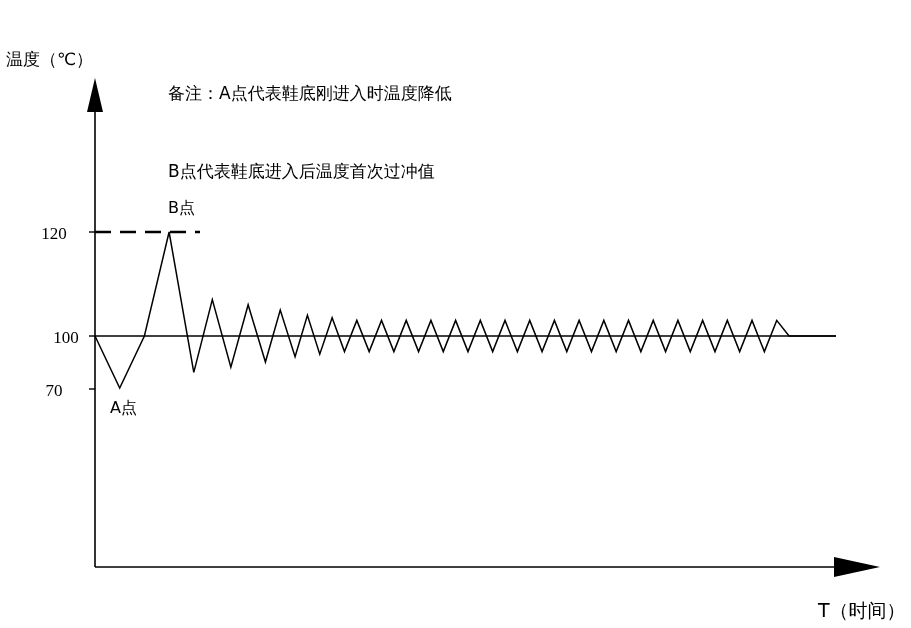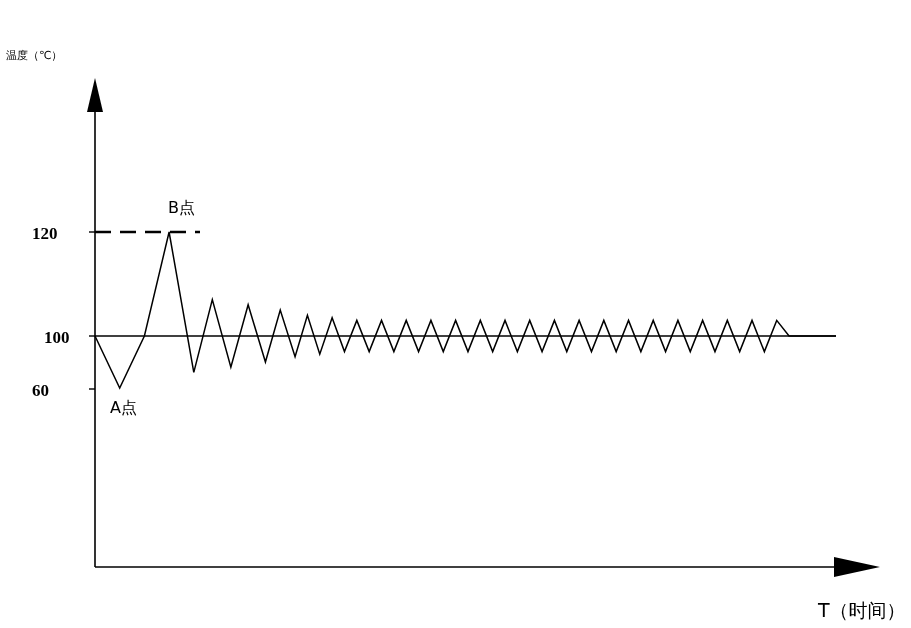--- a/index.html
+++ b/index.html
@@ -37,37 +37,36 @@
     font-size: 17px;
     line-height: 26px;
     white-space: pre;
     font-family: "DejaVu Sans", sans-serif;
   }
   .note div { white-space: pre; }
   .axis-label-y {
     position: absolute;
     left: 6px;
     top: 48px;
-    font-size: 11px;
+    font-size: 17px;
     font-family: "DejaVu Sans", sans-serif;
   }
   .axis-label-x {
     position: absolute;
     left: 818px;
     top: 598px;
     font-size: 19px;
     font-family: "DejaVu Sans", sans-serif;
   }
   .tick-label {
     position: absolute;
     font-size: 17px;
     font-family: "Liberation Serif", serif;
-    text-align: left;
+    text-align: center;
     width: 44px;
-    font-weight: bold;
   }
   .tick-120 { left: 32px; top: 224px; }
   .tick-100 { left: 44px; top: 328px; }
   .tick-90  { left: 32px; top: 381px; }
   .pt-label {
     position: absolute;
     font-size: 16px;
     font-family: "DejaVu Sans", sans-serif;
   }
   .label-b { left: 168px; top: 198px; }
@@ -90,24 +89,28 @@
 
     <line x1="95" y1="232" x2="200" y2="232" stroke="#000" stroke-width="2.6" stroke-dasharray="16,9"></line>
 
     <line x1="89" y1="232" x2="95" y2="232" stroke="#000" stroke-width="1.4"></line>
     <line x1="89" y1="336" x2="95" y2="336" stroke="#000" stroke-width="1.4"></line>
     <line x1="89" y1="389" x2="95" y2="389" stroke="#000" stroke-width="1.4"></line>
 
     <polyline id="curve" fill="none" stroke="#000" stroke-width="1.5" stroke-linejoin="miter" points="95.00,336.00 119.70,388.00 144.40,336.00 169.10,232.00 193.80,372.40 212.32,299.60 230.85,367.20 248.14,304.80 265.43,362.00 280.25,310.00 295.07,356.80 307.42,315.20 319.77,354.20 332.12,317.80 344.47,351.60 356.82,320.40 369.17,351.60 381.52,320.40 393.87,351.60 406.22,320.40 418.57,351.60 430.92,320.40 443.27,351.60 455.62,320.40 467.97,351.60 480.32,320.40 492.67,351.60 505.02,320.40 517.37,351.60 529.72,320.40 542.07,351.60 554.42,320.40 566.77,351.60 579.12,320.40 591.47,351.60 603.82,320.40 616.17,351.60 628.52,320.40 640.87,351.60 653.22,320.40 665.57,351.60 677.92,320.40 690.27,351.60 702.62,320.40 714.97,351.60 727.32,320.40 739.67,351.60 752.02,320.40 764.37,351.60 776.72,320.40 789.07,336.00 836.00,336.00"></polyline>
   </svg>
 
+  <div class="note">
+    <div>备注：A点代表鞋底刚进入时温度降低</div>
+    <div>B点代表鞋底进入后温度首次过冲值</div>
+  </div>
 
   <div class="axis-label-y">温度（℃）</div>
   <div class="axis-label-x">T（时间）</div>
 
   <div class="tick-label tick-120">120</div>
   <div class="tick-label tick-100">100</div>
-  <div class="tick-label tick-90">60</div>
+  <div class="tick-label tick-90">70</div>
 
   <div class="pt-label label-b">B点</div>
   <div class="pt-label label-a">A点</div>
 
 </div>
 
 </body></html>

